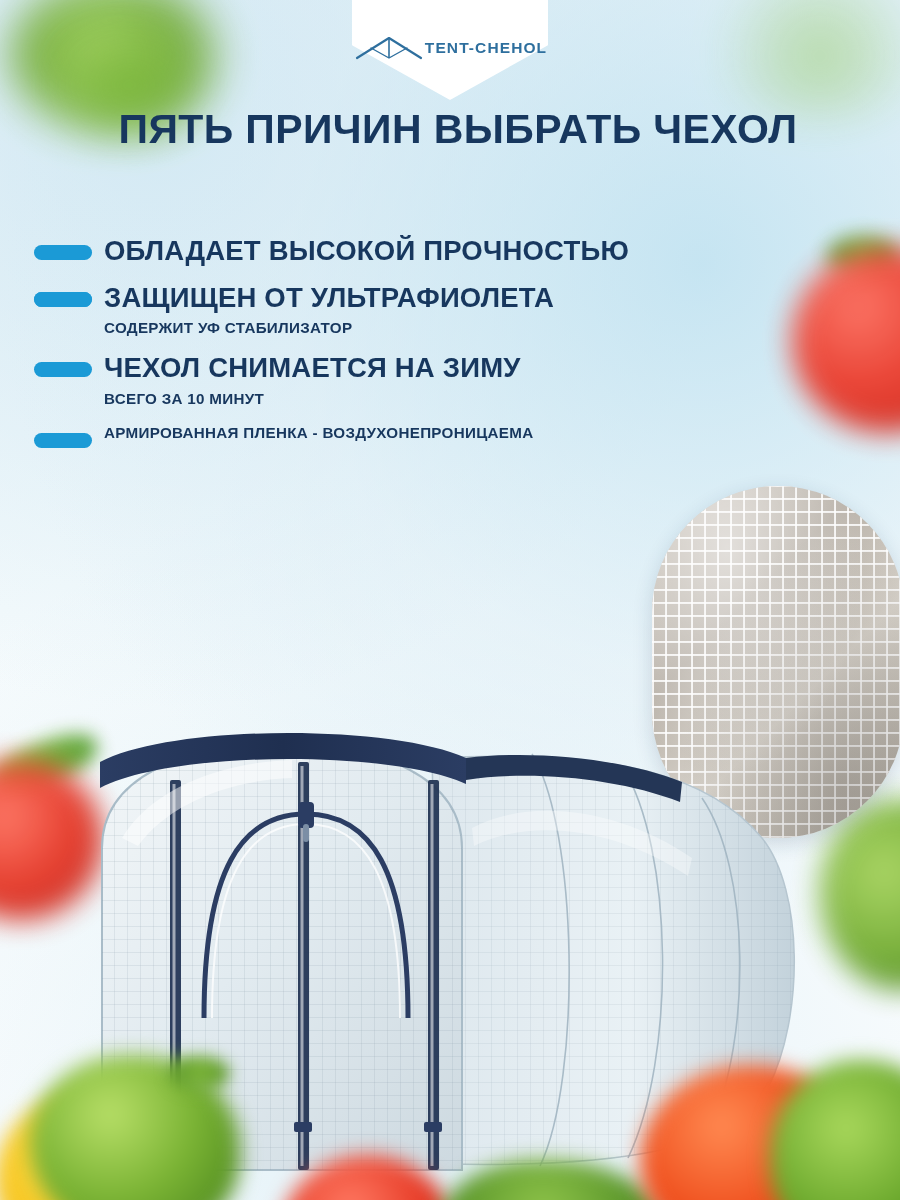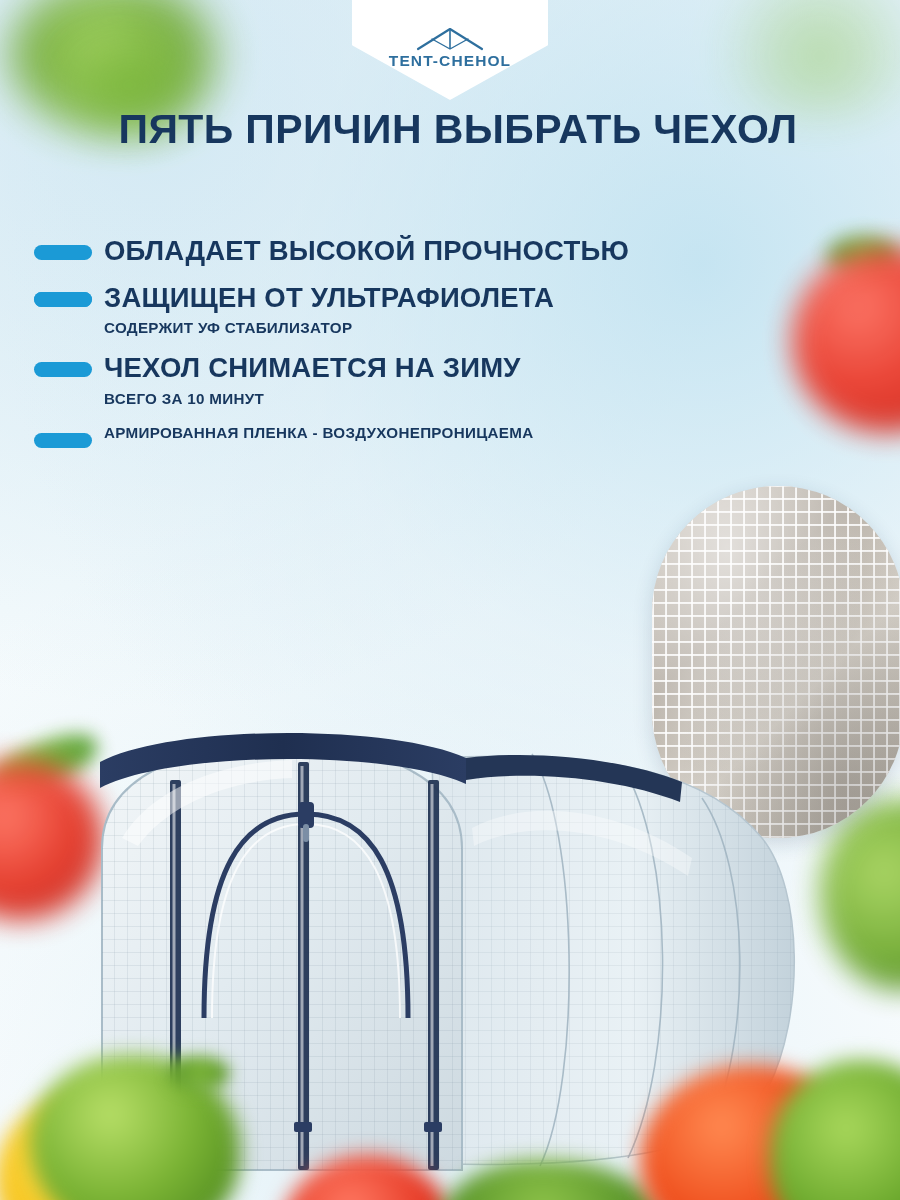--- a/index.html
+++ b/index.html
@@ -145,21 +145,21 @@
     width: 196px; height: 144px;
     background: #ffffff;
     clip-path: polygon(0 0, 100% 0, 100% 62%, 50% 100%, 0 62%);
     box-shadow: 0 2px 5px rgba(0,0,0,0.05);
   }
   .logo-inner {
     position: absolute;
     left: 0; top: 0;
     width: 196px; height: 96px;
     display: flex;
-    flex-direction: column;
+    flex-direction: row;
     align-items: center;
     justify-content: center;
     gap: 0;
   }
   .logo-mark { width: 72px; height: 26px; display: block; }
   .logo-text {
     font-size: 15.5px;
     letter-spacing: 1.1px;
     color: #2e6f9e;
     font-weight: 700;

